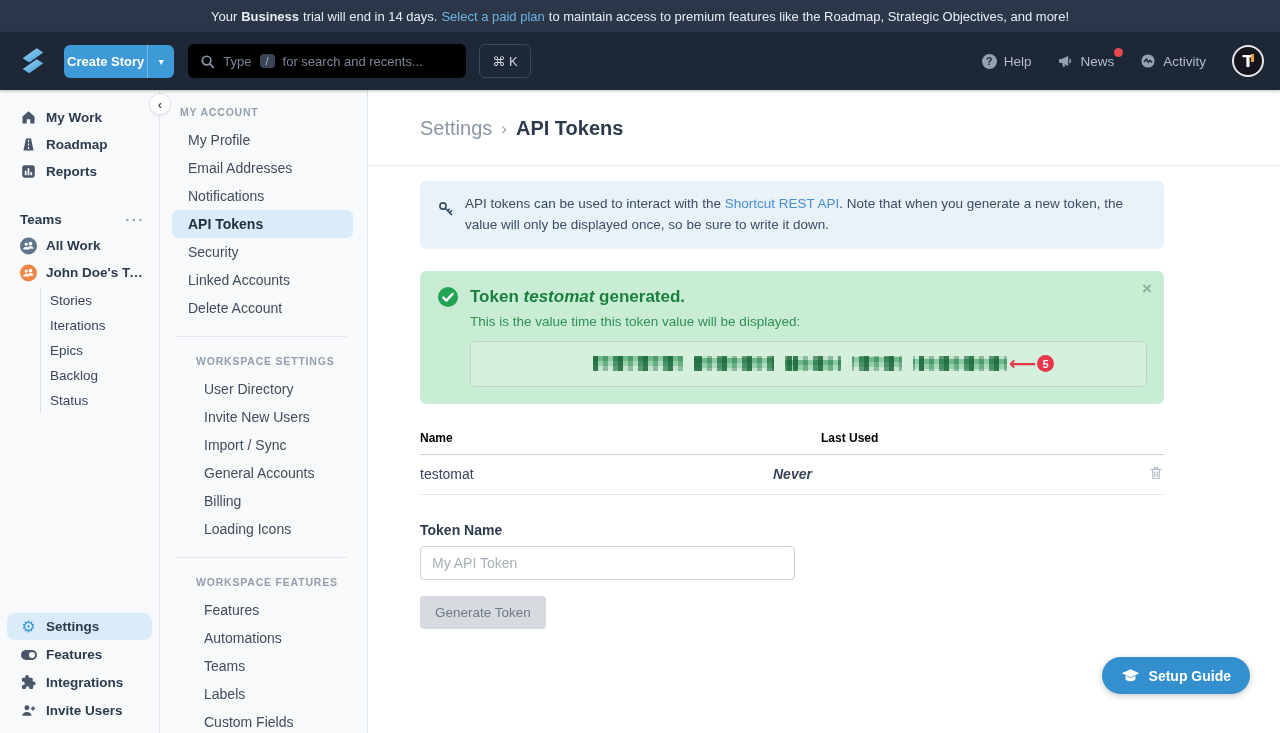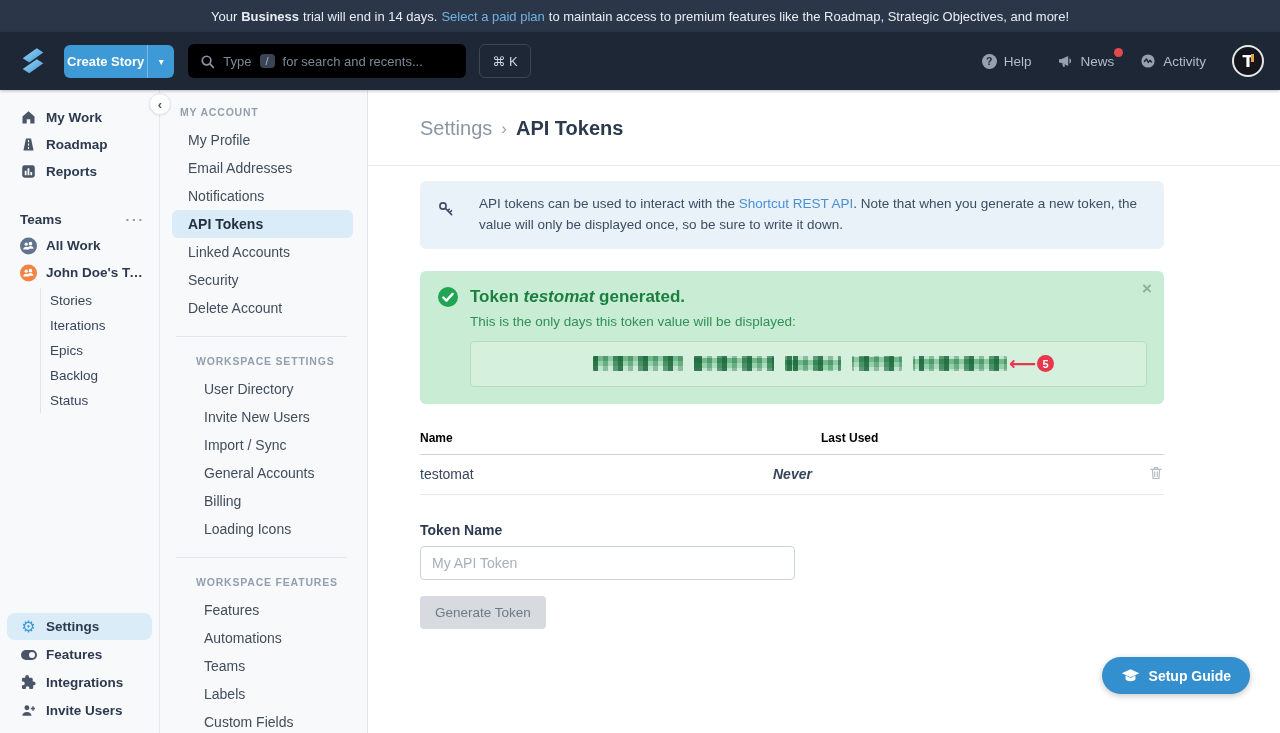--- a/index.html
+++ b/index.html
@@ -68,21 +68,21 @@
 
   
   .main { flex:1; background:#fff; overflow:hidden; }
   .breadcrumb { padding:27px 0 0 52px; font-size:20px; display:flex; align-items:center; gap:9px; }
   .breadcrumb .bc-parent { color:#8b95a3; cursor:pointer; }
   .breadcrumb .bc-sep { color:#9aa3b0; font-size:17px; }
   .breadcrumb .bc-current { color:#2d3a4e; font-weight:700; }
   .main-divider { border:none; border-top:1px solid #e7ebef; margin-top:25px; }
   .content { width:744px; margin:15px 0 0 52px; }
 
-  .info-box { background:#e9f1f9; border-radius:6px; padding:13px 17px; display:flex; gap:24px; align-items:flex-start;
+  .info-box { background:#e9f1f9; border-radius:6px; padding:13px 17px; display:flex; gap:10px; align-items:flex-start;
     font-size:13.5px; line-height:1.55; color:#3c4d63; }
   .info-box a { color:#4a90d2; text-decoration:none; cursor:pointer; }
   .info-box .key-ic { margin-top:6px; flex:0 0 18px; }
 
   .success-box { margin-top:22px; background:#c9ecd4; border-radius:6px; padding:15px 17px 17px; position:relative; }
   .success-close { position:absolute; top:8px; right:12px; color:#8fae9a; font-size:17px; font-weight:700; cursor:pointer; }
   .success-title { display:flex; align-items:center; gap:11px; font-size:17px; font-weight:700; color:#1a7f3f; }
   .success-title .tok { font-style:italic; }
   .success-sub { margin:6px 0 0 33px; font-size:13.5px; color:#2f9153; }
   .token-box { margin:12px 0 0 33px; height:46px; background:#d5f0dd; border:1px solid #b9d9c3; border-radius:4px;
@@ -300,22 +300,22 @@
 
   <div class="settings-nav">
     <div class="sn-section">
       <div class="sn-title">MY ACCOUNT</div>
       <div>
 
       <div class="sn-item">My Profile</div>
           <div class="sn-item">Email Addresses</div>
           <div class="sn-item">Notifications</div>
           <div class="sn-item active">API Tokens</div>
+          <div class="sn-item">Security</div>
           <div class="sn-item">Linked Accounts</div>
-          <div class="sn-item">Security</div>
           <div class="sn-item">Delete Account</div>
         </div>
     </div>
     <div class="sn-section">
       <div class="sn-title">WORKSPACE SETTINGS</div>
       <div>
 
       <div class="sn-item">User Directory</div>
           <div class="sn-item">Invite New Users</div>
           <div class="sn-item">Import / Sync</div>
@@ -363,21 +363,21 @@
         <span class="success-close">×</span>
         <div class="success-title">
           <span style="display:flex">
             <svg width="22" height="22" viewBox="0 0 22 22">
                 <circle cx="11" cy="11" r="10" fill="#22a455"></circle>
                 <path d="M6.3 11.5l3.1 3.1 6.2-6.7" stroke="#fff" stroke-width="2.4" fill="none" stroke-linecap="round" stroke-linejoin="round"></path>
               </svg>
           </span>
           <span><span>Token </span><span class="tok">testomat</span><span> generated.</span></span>
         </div>
-        <div class="success-sub">This is the only days this token value will be displayed:</div>
+        <div class="success-sub">This is the value time this token value will be displayed:</div>
         <div class="token-box">
           <div class="mosaic">
             <span class="mz mz1"></span>
               <span class="mz mz2"></span>
               <span class="mz mz3"></span>
               <span class="mz mz4"></span>
               <span class="mz mz5"></span>
           </div>
           <div class="annot">
             <span class="arrow">⟵</span>

